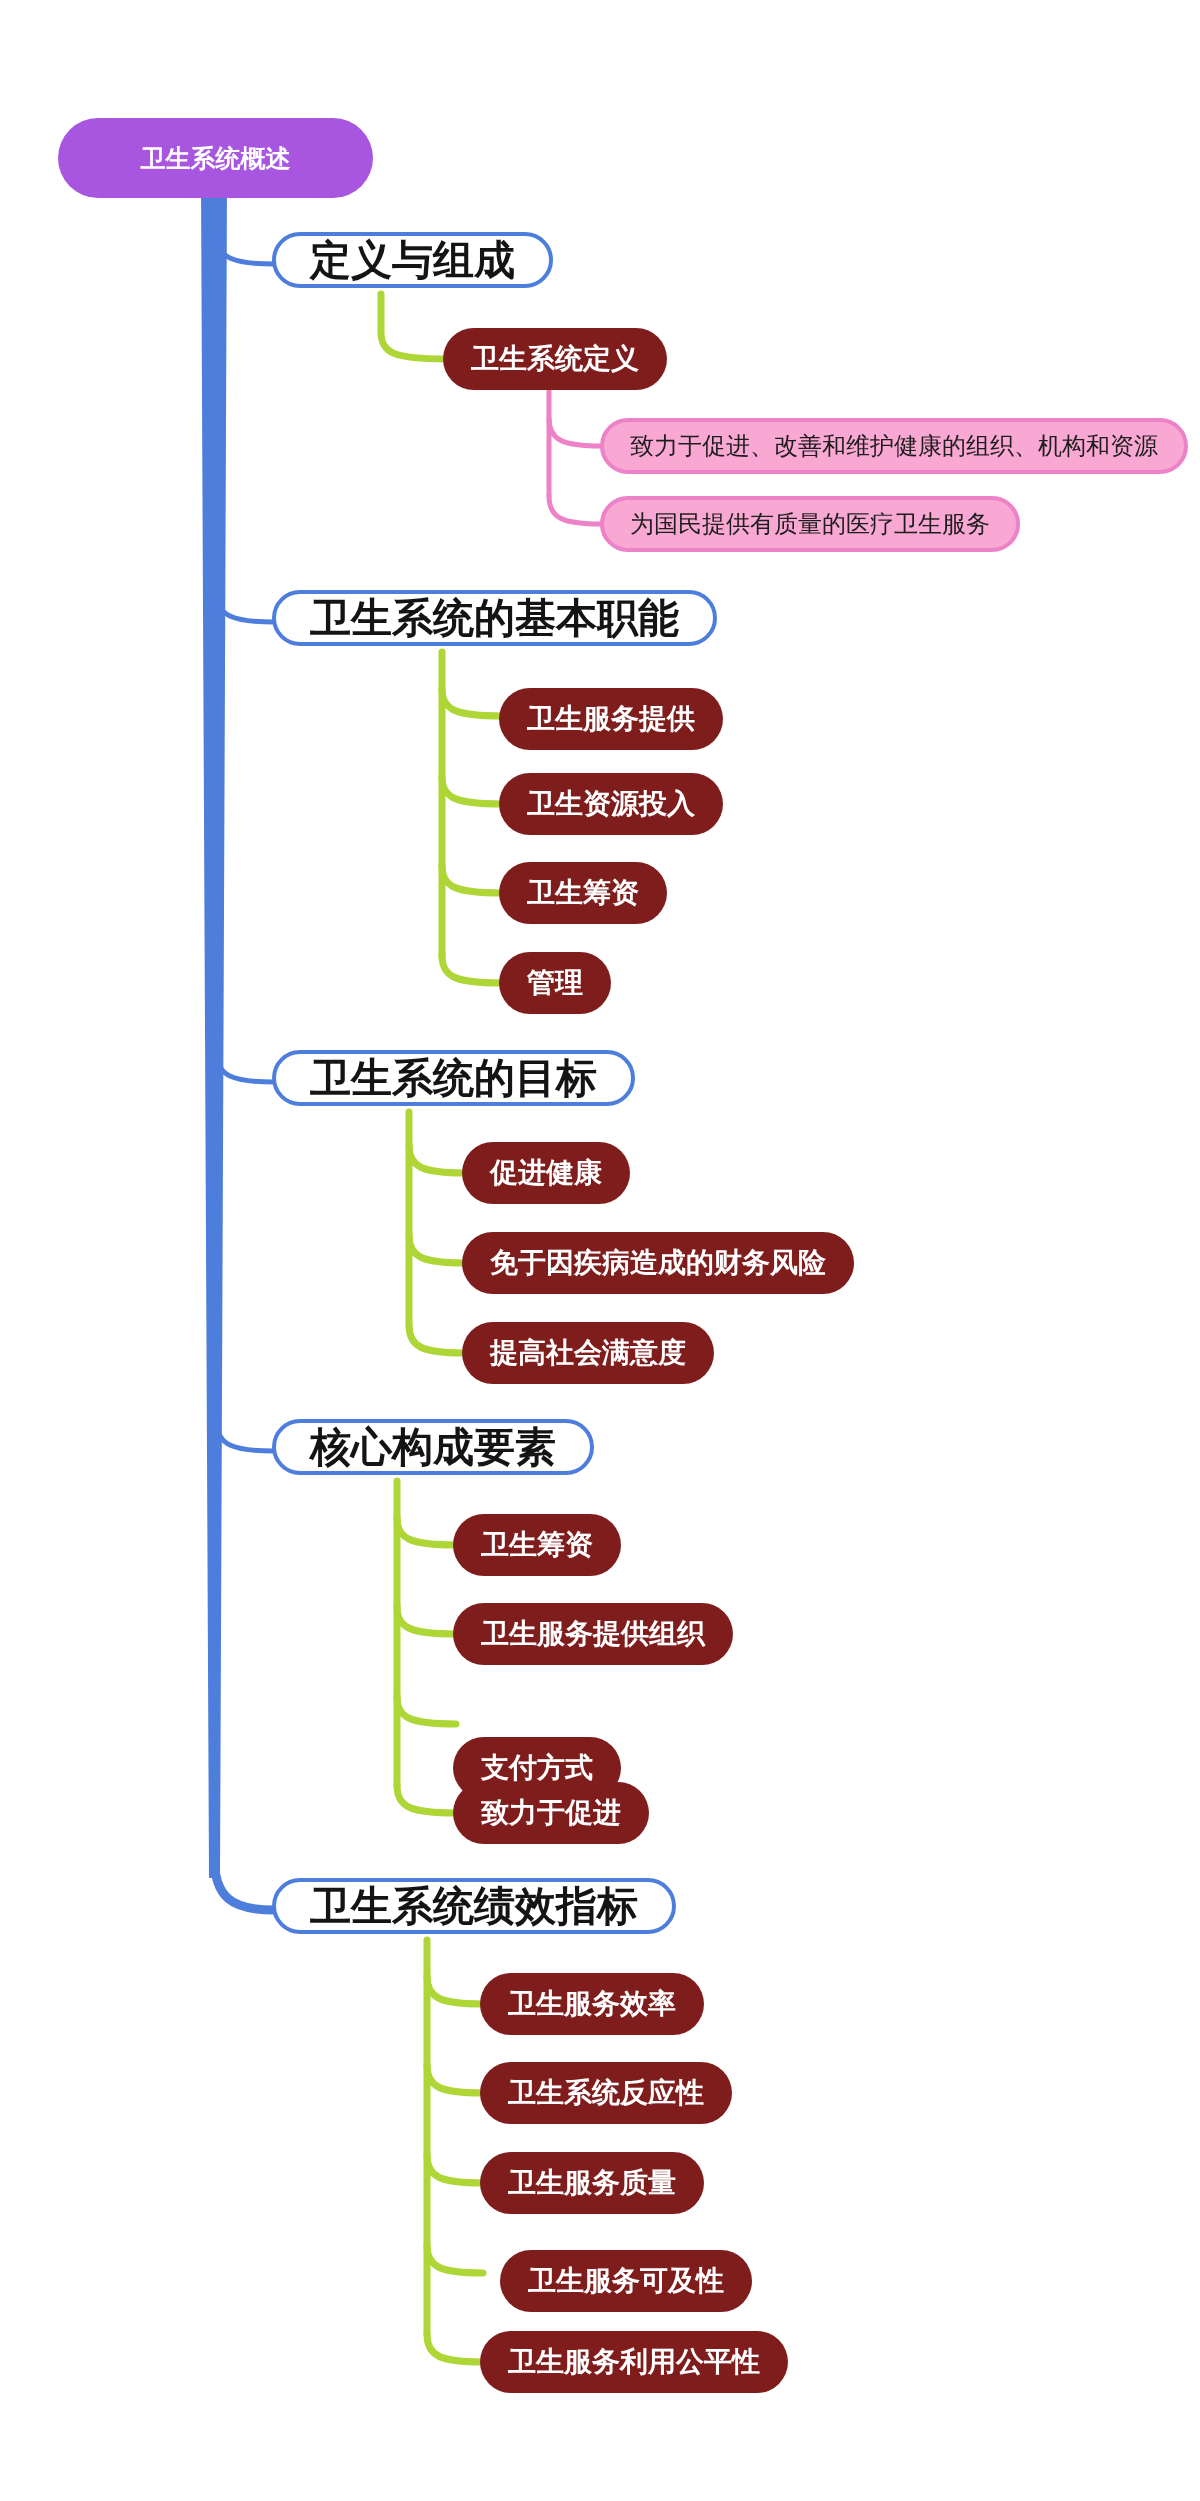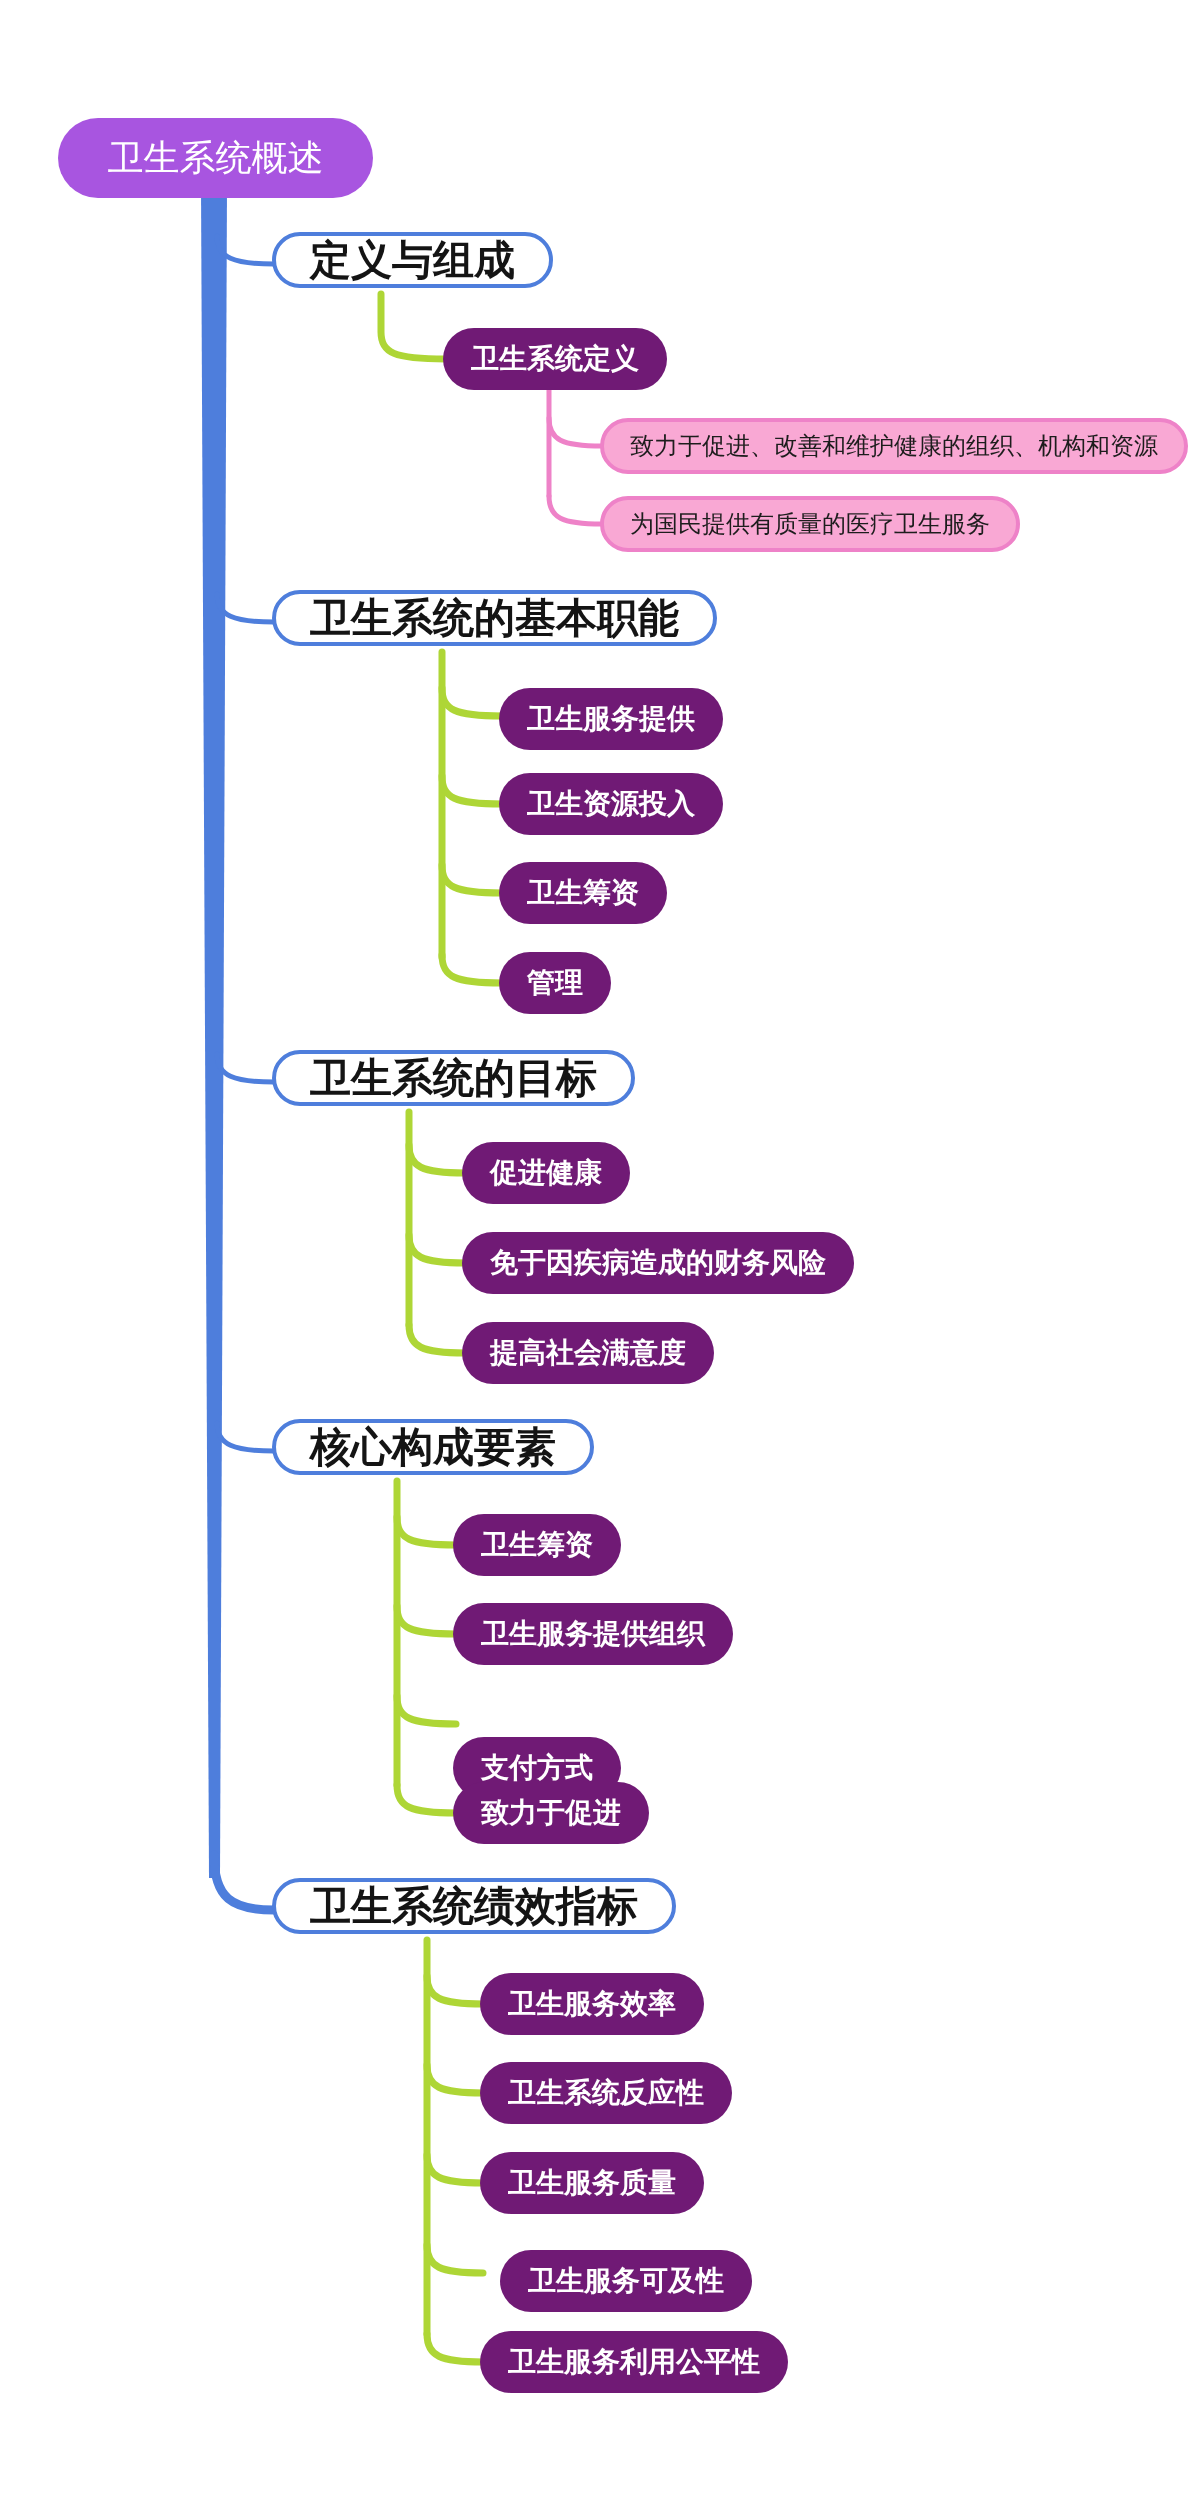--- a/index.html
+++ b/index.html
@@ -22,39 +22,39 @@
     z-index: 2;
     display: flex;
     align-items: center;
     justify-content: center;
     white-space: nowrap;
     box-sizing: border-box;
   }
   .root {
     background: #A855E0;
     color: #ffffff;
-    font-size: 36px;
-    font-weight: normal;
+    font-size: 25px;
+    font-weight: bold;
     height: 80px;
     min-width: 315px;
     padding: 0 42px;
     border-radius: 40px;
   }
   .branch {
     background: #ffffff;
     border: 4px solid #4E7EDC;
     color: #141414;
     font-size: 41px;
     font-weight: bold;
     height: 56px;
     padding: 0 34px;
     border-radius: 32px;
   }
   .child {
-    background: #701a75;
+    background: #7f1d1d;
     color: #ffffff;
     font-size: 28px;
     font-weight: bold;
     height: 62px;
     padding: 0 28px;
     border-radius: 31px;
   }
   .leaf {
     background: #f9a8d4;
     border: 4px solid #EE82C8;

